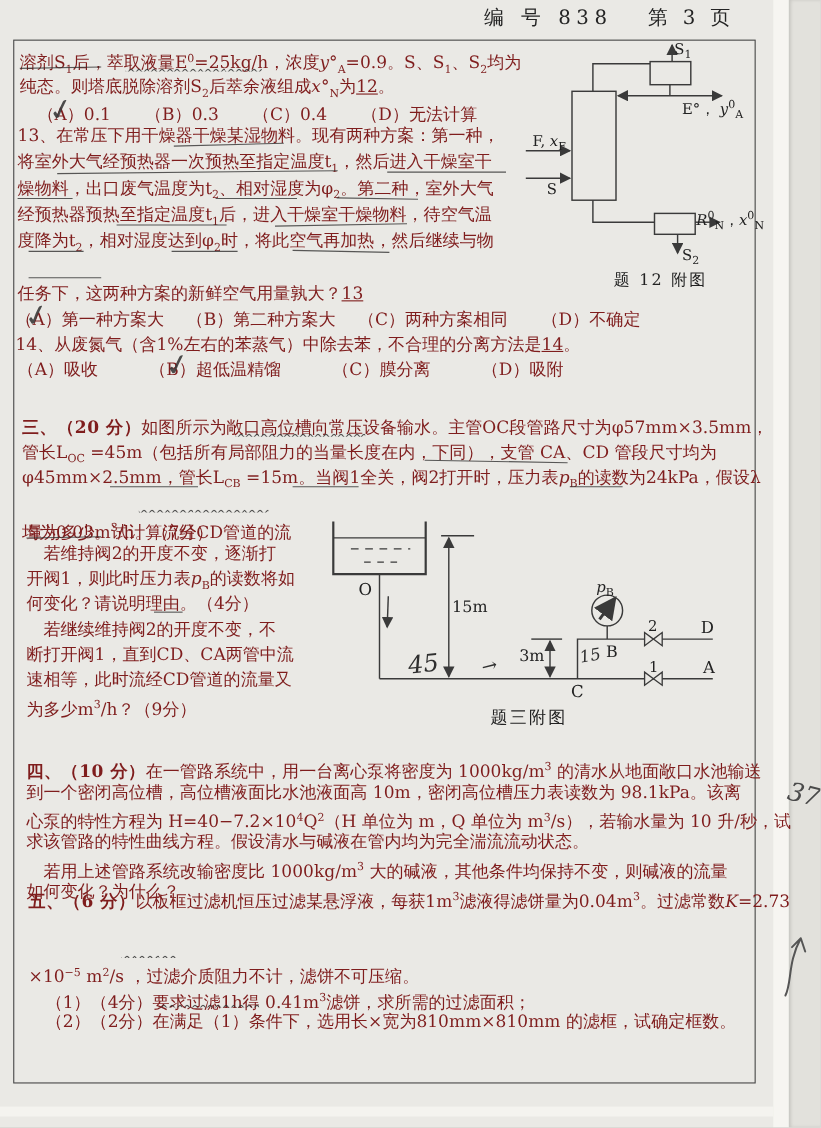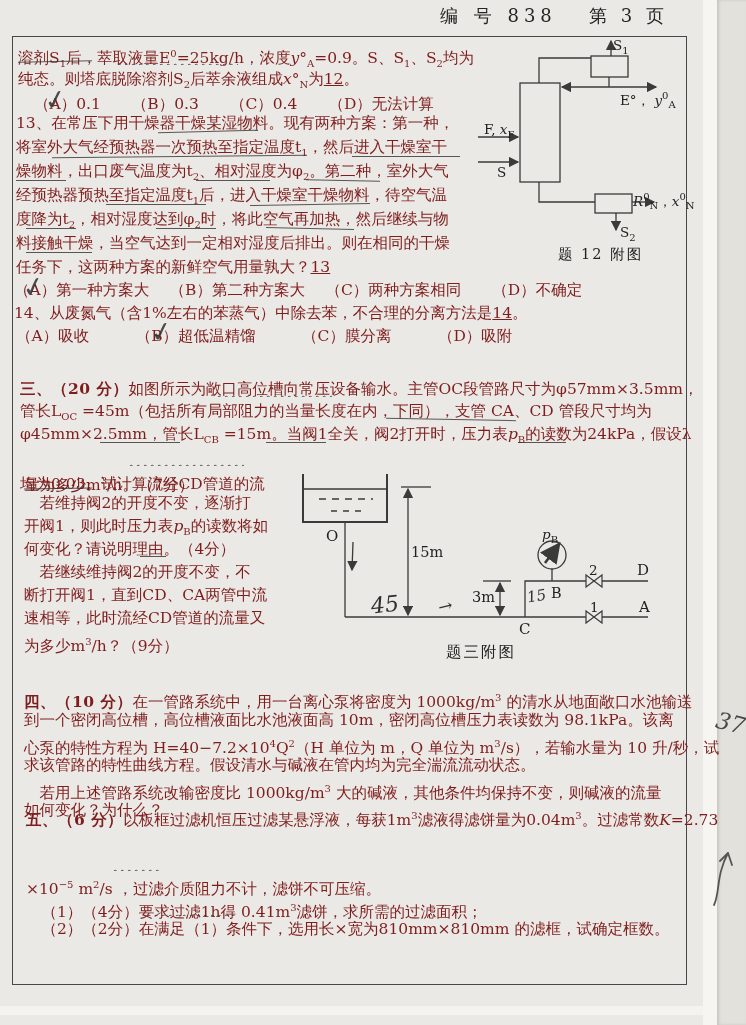--- a/index.html
+++ b/index.html
@@ -45,21 +45,20 @@
 
   <div class="tl" style="left:18px;top:44px;">溶剂S<sub>1</sub>后，萃取液量E<sup>0</sup>=25kg/h，浓度<i>y</i>°<sub>A</sub>=0.9。S、S<sub>1</sub>、S<sub>2</sub>均为</div>
   <div class="tl" style="left:18px;top:70px;">纯态。则塔底脱除溶剂S<sub>2</sub>后萃余液组成<i>x</i>°<sub>N</sub>为<u>12</u>。</div>
   <div class="tl" style="left:34px;top:95px;">（A）0.1　　（B）0.3　　（C）0.4　　（D）无法计算</div>
 
   <div class="tl" style="left:16px;top:114px;">13、在常压下用干燥器干燥某湿物料。现有两种方案：第一种，</div>
   <div class="tl" style="left:16px;top:138px;">将室外大气经预热器一次预热至指定温度t<sub>1</sub>，然后进入干燥室干</div>
   <div class="tl" style="left:16px;top:162px;">燥物料，出口废气温度为t<sub>2</sub>、相对湿度为φ<sub>2</sub>。第二种，室外大气</div>
   <div class="tl" style="left:16px;top:186px;">经预热器预热至指定温度t<sub>1</sub>后，进入干燥室干燥物料，待空气温</div>
   <div class="tl" style="left:16px;top:210px;">度降为t<sub>2</sub>，相对湿度达到φ<sub>2</sub>时，将此空气再加热，然后继续与物</div>
-  <div class="tl" style="left:16px;top:234px;">料接触干燥，当空气达到一定相对湿度后排出。则在相同的干燥</div>
   <div class="tl" style="left:16px;top:258px;">任务下，这两种方案的新鲜空气用量孰大？<u>13</u></div>
   <div class="tl" style="left:14px;top:281px;">（A）第一种方案大　 （B）第二种方案大　 （C）两种方案相同　　（D）不确定</div>
 
   <div class="tl" style="left:14px;top:304px;">14、从废氮气（含1%左右的苯蒸气）中除去苯，不合理的分离方法是<u>14</u>。</div>
   <div class="tl" style="left:16px;top:327px;">（A）吸收　　　（B）超低温精馏　　　（C）膜分离　　　（D）吸附</div>
 
   <div class="tl" style="left:20px;top:379px;"><b>三、（20 分）</b>如图所示为敞口高位槽向常压设备输水。主管OC段管路尺寸为φ57mm×3.5mm，</div>
   <div class="tl" style="left:20px;top:402px;">管长L<sub>OC</sub> =45m（包括所有局部阻力的当量长度在内，下同），支管 CA、CD 管段尺寸均为</div>
   <div class="tl" style="left:20px;top:425px;">φ45mm×2.5mm，管长L<sub>CB</sub> =15m。当阀1全关，阀2打开时，压力表<i>p</i><sub>B</sub>的读数为24kPa，假设λ</div>
   <div class="tl" style="left:20px;top:448px;margin-top:27px;">均为0.03。试计算流经CD管道的流</div>

